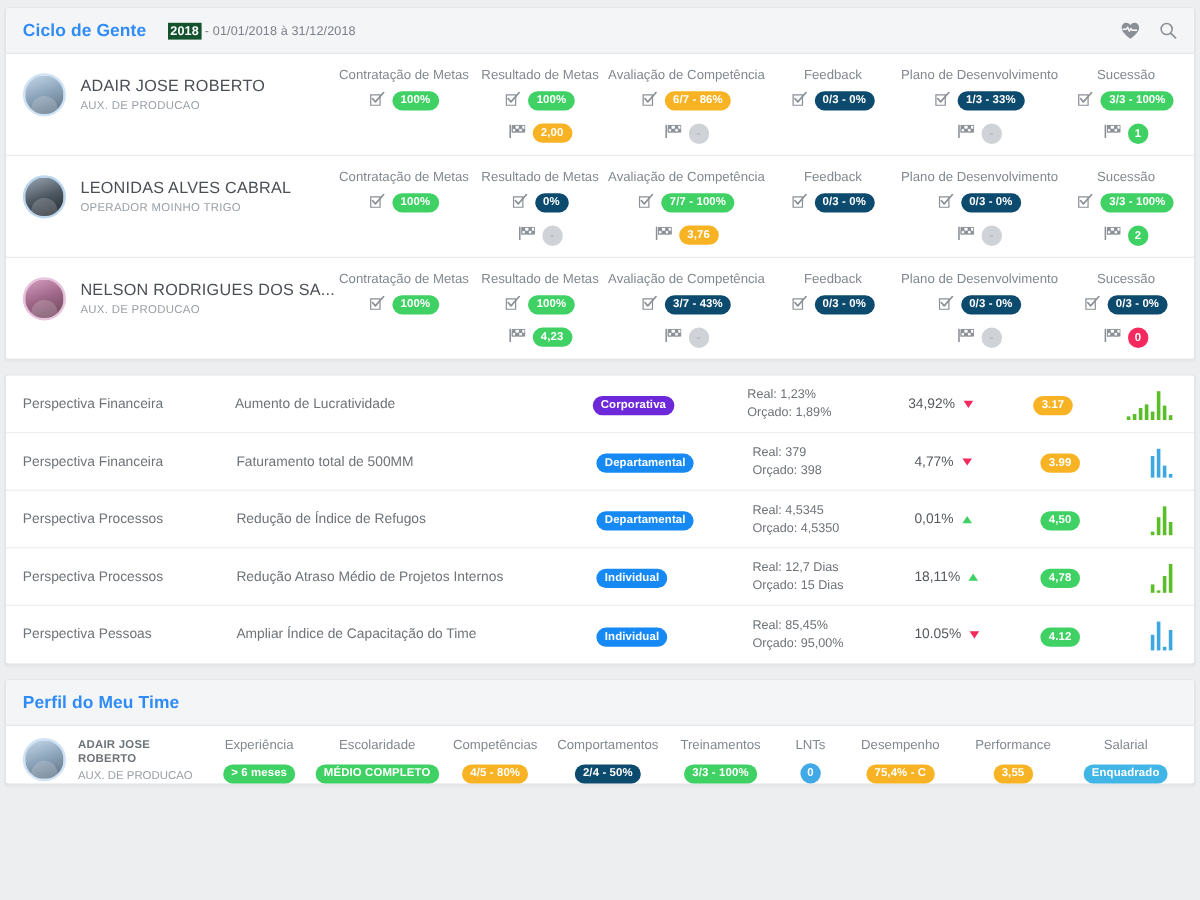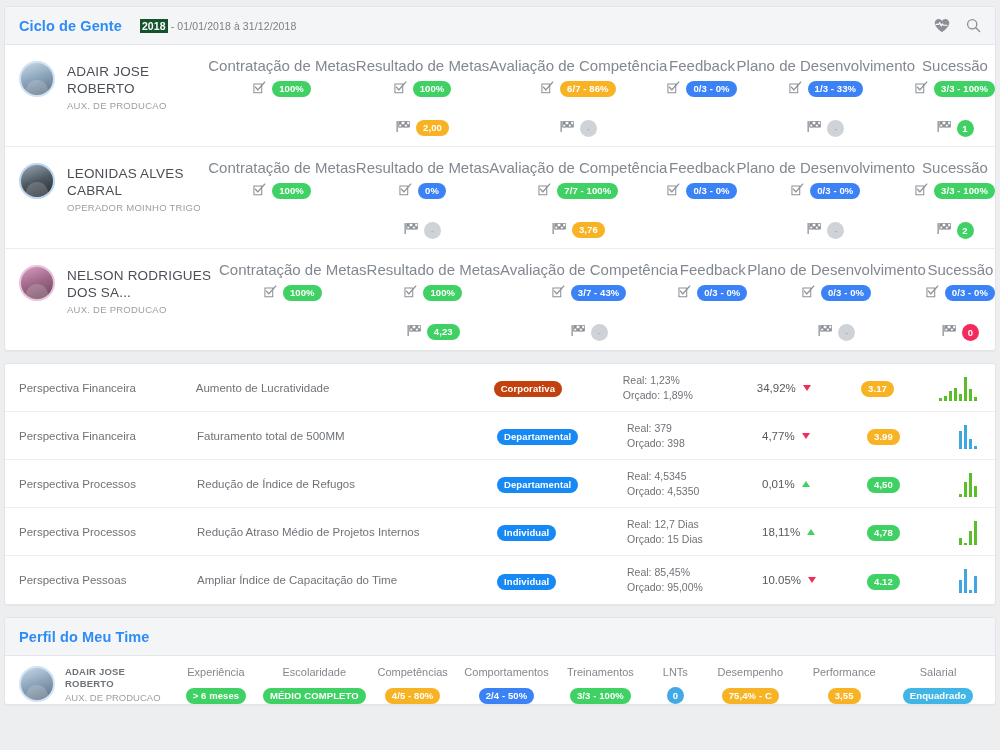--- a/index.html
+++ b/index.html
@@ -98,55 +98,55 @@
     letter-spacing: .25px;
     margin-top: 3px;
   }
   .metrics { flex: 1; display: flex; }
   .metric {
     flex: 1;
     text-align: center;
     padding-top: 2px;
   }
   .mlabel {
-    font-size: 15px;
+    font-size: 11px;
     color: #82888f;
     margin-bottom: 7px;
     white-space: nowrap;
   }
   .mline {
     display: flex;
     align-items: flex-start;
     justify-content: center;
     gap: 6px;
     height: 20px;
   }
-  .mline.second { margin-top: 19px; }
+  .mline.second { margin-top: 7px; }
 
   
   .ico-check { width: 13px; height: 13px; display: block; }
   .ico-flag { width: 14px; height: 13px; display: block; }
 
   
   .pill {
     display: inline-block;
     border-radius: 9px;
     font-size: 9.5px;
     font-weight: bold;
     color: #fff;
     padding: 2px 7px 3px 7px;
     line-height: 11px;
     white-space: nowrap;
     letter-spacing: .1px;
   }
   .pill.green  { background: #3fd163; }
-  .pill.red    { background: #3b82f6; }
+  .pill.red    { background: #0c4a6e; }
   .pill.orange { background: #f8b324; }
   .pill.blue   { background: #1689f5; }
-  .pill.darkred{ background: #c2410c; text-align: center; }
+  .pill.darkred{ background: #6d28d9; text-align: center; }
   .pill.cyan   { background: #41b6e6; }
   .dot {
     display: inline-block;
     width: 17px; height: 17px;
     border-radius: 50%;
     color: #fff;
     font-size: 9.5px;
     font-weight: bold;
     line-height: 17px;
     text-align: center;

